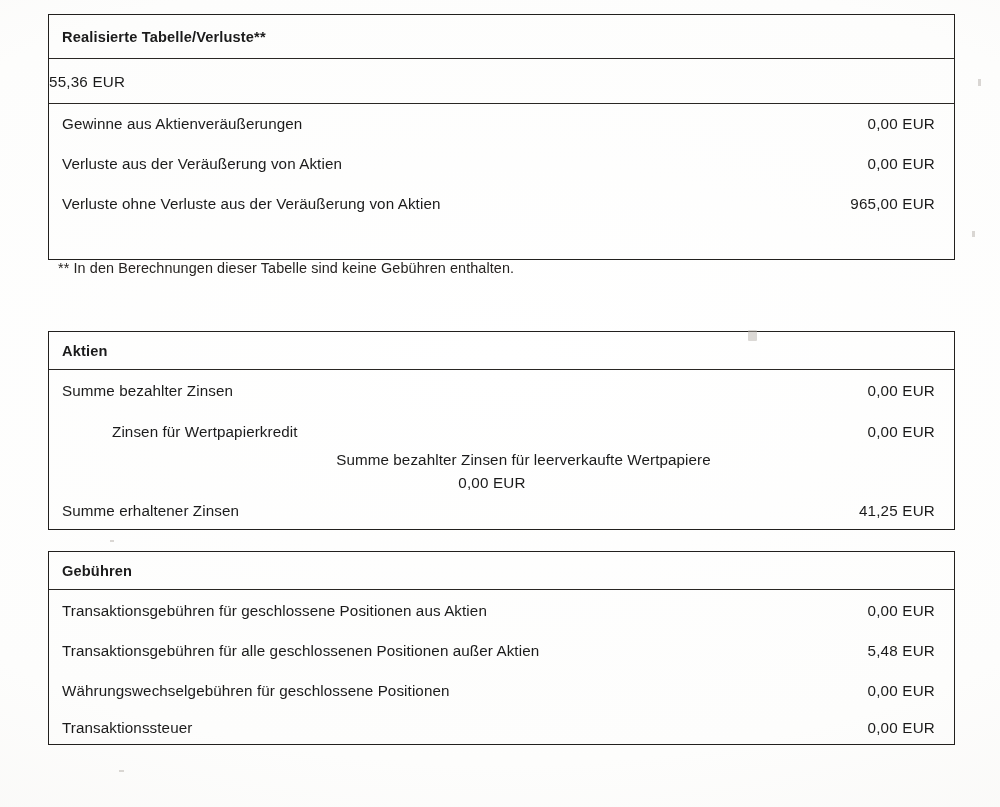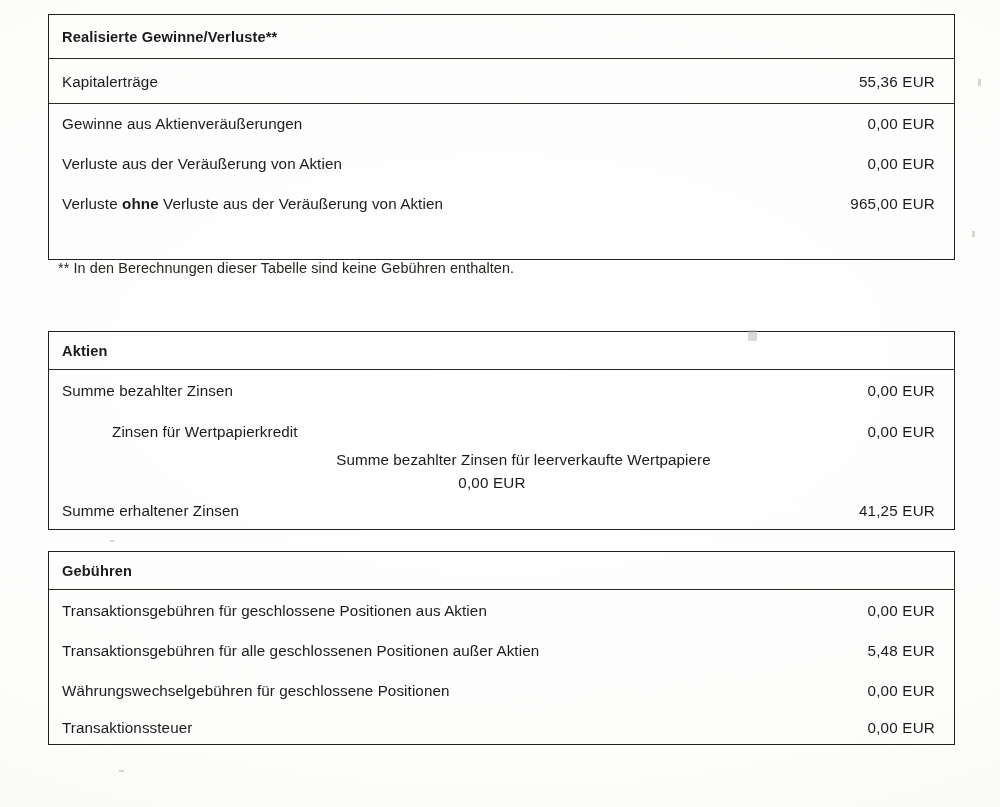--- a/index.html
+++ b/index.html
@@ -75,21 +75,21 @@
     font-weight: bold;
     font-size: 14.6px;
     letter-spacing: 0.15px;
   }
 
   .row.indent .label {
     padding-left: 63px;
   }
 
   .row .label b {
-    font-weight: bold;
+    font-weight: normal;
   }
 
   
   .footnote {
     position: absolute;
     font-size: 14.4px;
     letter-spacing: 0.1px;
     white-space: nowrap;
     color: #262320;
   }
@@ -112,26 +112,25 @@
 </head>
 <body>
 
 <div class="paper"></div>
 
 <div class="page">
 
   <div class="tbl" style="left:48px; top:14px; width:907px; height:246px;">
 
     <div class="row header sep-below" style="height:44px;">
-      <span class="label">Realisierte Gewinne/Verluste**</span>
+      <span class="label">Realisierte Tabelle/Verluste**</span>
       <span class="value"></span>
     </div>
 
     <div class="row sep-below" style="height:45px;">
-      <span class="label">Kapitalerträge</span>
       <span class="value">55,36 EUR</span>
     </div>
 
     <div class="row" style="height:39px;">
       <span class="label">Gewinne aus Aktienveräußerungen</span>
       <span class="value">0,00 EUR</span>
     </div>
 
     <div class="row" style="height:40px;">
       <span class="label">Verluste aus der Veräußerung von Aktien</span>

